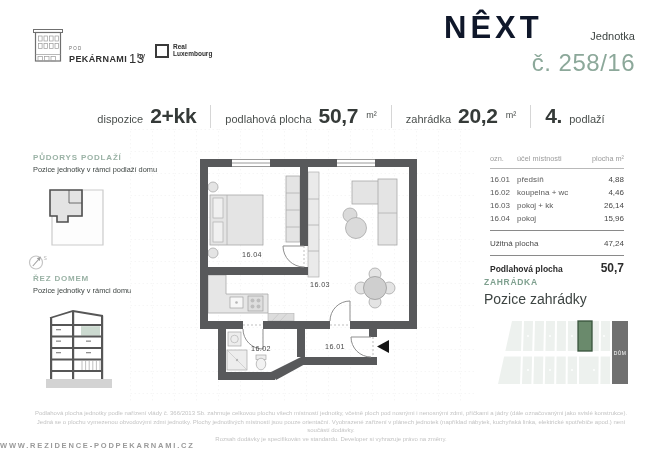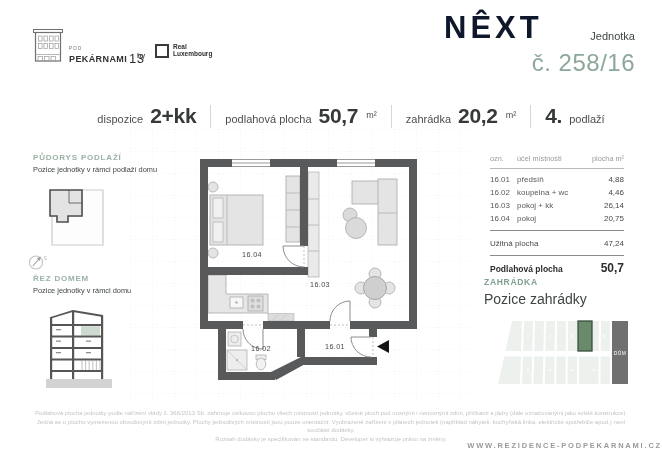--- a/index.html
+++ b/index.html
@@ -63,21 +63,21 @@
 
   
   .garden{position:absolute;left:484px;top:277px;width:160px;}
   .g-title{font-size:8.5px;font-weight:bold;letter-spacing:.7px;color:#7FA08F;}
   .g-sub{font-size:14px;color:#3E4543;margin-top:4px;}
   .garden svg{margin-top:7px;display:block;}
 
   
   .disclaimer{position:absolute;left:28px;right:28px;top:409px;text-align:center;
               font-size:6px;line-height:8.6px;color:#c4c4c4;}
-  .website{position:absolute;left:0;right:0;top:441px;text-align:right;font-size:7.5px;
+  .website{position:absolute;left:0;right:0;top:441px;text-align:left;font-size:7.5px;
            letter-spacing:1.8px;color:#9a9a9a;font-weight:600;}
   svg text{font-family:"Liberation Sans",sans-serif;}
 </style>
 </head>
 <body>
 
 <div class="page">
 
   <div class="logo-block">
     <svg width="32" height="36" viewBox="0 0 32 36">
@@ -309,21 +309,21 @@
       <span class="c3">4,46</span>
     </div>
     <div class="tr">
       <span class="c1">16.03</span>
       <span class="c2">pokoj + kk</span>
       <span class="c3">26,14</span>
     </div>
     <div class="tr">
       <span class="c1">16.04</span>
       <span class="c2">pokoj</span>
-      <span class="c3">20,75</span>
+      <span class="c3">15,96</span>
     </div>
     <div class="tline dark"></div>
     <div class="tr sumrow">
       <span class="c2">Užitná plocha</span>
       <span class="c3">47,24</span>
     </div>
     <div class="tline dark"></div>
     <div class="tr totrow">
       <span class="c2">Podlahová plocha</span>
       <span class="c3">50,7</span>

